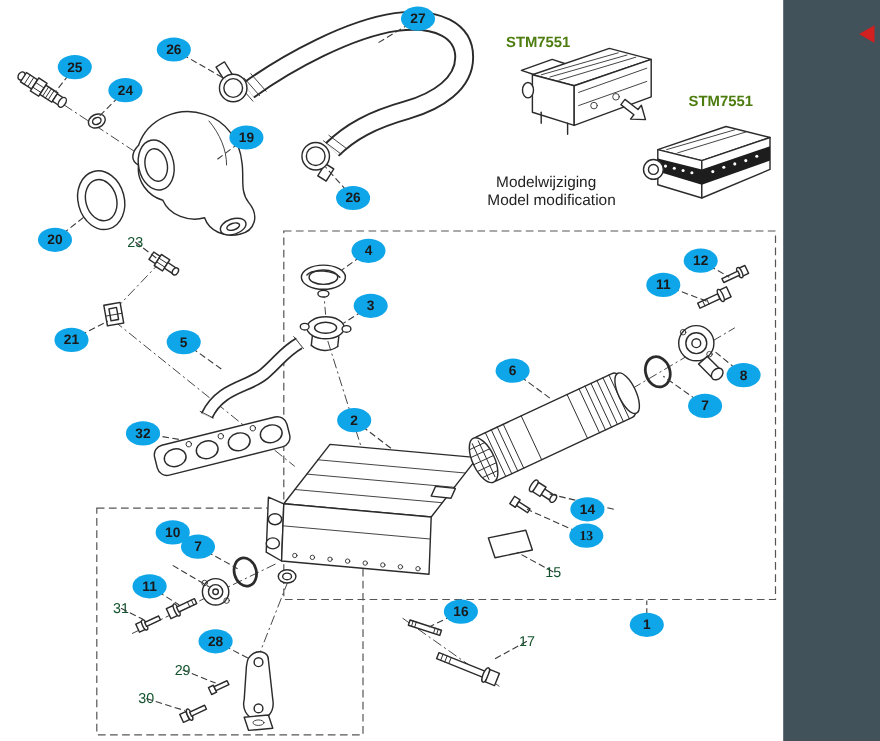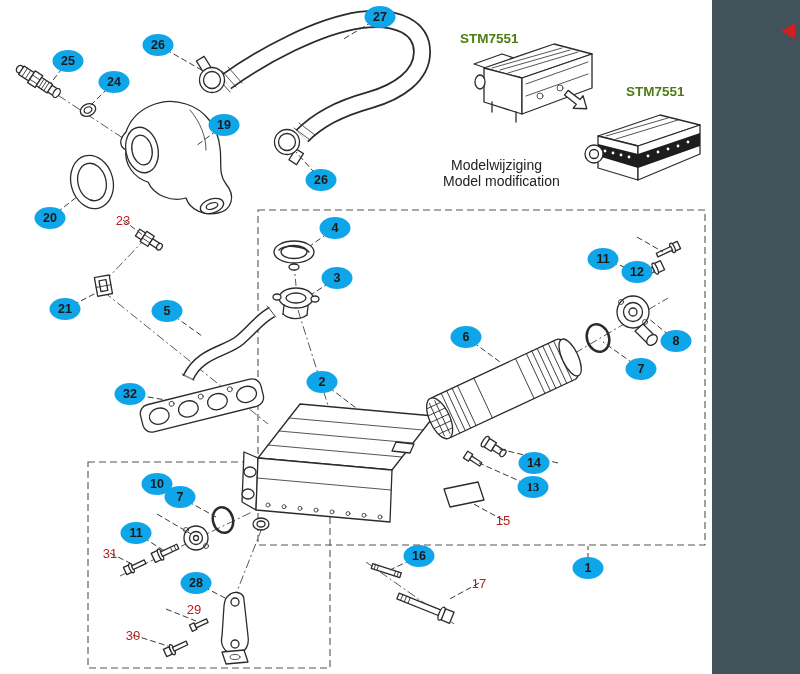--- a/index.html
+++ b/index.html
@@ -7,21 +7,21 @@
   #art, #leader-layer{position:absolute;left:0;top:0;z-index:1;}
   #leader-layer{z-index:2;}
   #overlay{position:absolute;left:0;top:0;width:800px;height:674px;z-index:3;pointer-events:none;}
   .badge{
     position:absolute;width:31px;height:22px;border-radius:50%;
     background:#0ea5e9;color:#1a1a1a;font-size:12.5px;font-weight:bold;
     display:flex;align-items:center;justify-content:center;
     transform:translate(-50%,-50%);letter-spacing:0;
   }
   .plain-label{
-    position:absolute;color:#b91c1c;font-size:13px;transform:translate(-50%,-50%);
+    position:absolute;color:#14532d;font-size:13px;transform:translate(-50%,-50%);
   }
   .caption{position:absolute;color:#4d7c0f;z-index:3;}
   .stm{font-size:13.5px;font-weight:600;}
   .modtxt{font-size:14px;color:#222;}
   #sidebar{position:absolute;right:0;top:0;width:88px;height:674px;background:#41525b;z-index:4;}
   #red-arrow{
     position:absolute;left:69px;top:23px;width:0;height:0;z-index:5;
     border-top:8px solid transparent;border-bottom:8px solid transparent;
     border-right:14px solid #d21f1f;
   }
@@ -395,40 +395,40 @@
       <div class="badge" style="left: 158px; top: 45px;">26</div>
       <div class="badge" style="left: 68px; top: 61px;">25</div>
       <div class="badge" style="left: 114px; top: 82px;">24</div>
       <div class="badge" style="left: 224px; top: 125px;">19</div>
       <div class="badge" style="left: 321px; top: 180px;">26</div>
       <div class="badge" style="left: 50px; top: 218px;">20</div>
       <div class="badge" style="left: 65px; top: 309px;">21</div>
       <div class="badge" style="left: 335px; top: 228px;">4</div>
       <div class="badge" style="left: 337px; top: 278px;">3</div>
       <div class="badge" style="left: 167px; top: 311px;">5</div>
-      <div class="badge" style="left: 637px; top: 237px; margin-top: 35px;">12</div>
+      <div class="badge" style="left: 637px; top: 237px;">12</div>
       <div class="badge" style="left: 603px; top: 259px;">11</div>
       <div class="badge" style="left: 466px; top: 337px;">6</div>
       <div class="badge" style="left: 676px; top: 341px;">8</div>
       <div class="badge" style="left: 641px; top: 369px;">7</div>
       <div class="badge" style="left: 322px; top: 382px;">2</div>
       <div class="badge" style="left: 130px; top: 394px;">32</div>
       <div class="badge" style="left: 534px; top: 463px;">14</div>
       <div class="badge" style="left: 533px; top: 487px; font-family: Liberation Serif, serif;">13</div>
       <div class="badge" style="left: 180px; top: 497px;">7</div>
       <div class="badge" style="left: 157px; top: 484px;">10</div>
       <div class="badge" style="left: 136px; top: 533px;">11</div>
       <div class="badge" style="left: 419px; top: 556px;">16</div>
       <div class="badge" style="left: 196px; top: 583px;">28</div>
       <div class="badge" style="left: 588px; top: 568px;">1</div>
       <div class="plain-label" style="left: 123px; top: 220px;">23</div>
       <div class="plain-label" style="left: 503px; top: 520px;">15</div>
       <div class="plain-label" style="left: 110px; top: 553px;">31</div>
       <div class="plain-label" style="left: 479px; top: 583px;">17</div>
-      <div class="plain-label" style="left: 166px; top: 609px; margin-left: 28px;">29</div>
+      <div class="plain-label" style="left: 166px; top: 609px;">29</div>
       <div class="plain-label" style="left: 133px; top: 635px;">30</div>
     </div>
 
   <div class="caption stm" style="left:460px;top:31px;">STM7551</div>
   <div class="caption stm" style="left:626px;top:84px;">STM7551</div>
   <div class="caption modtxt" style="left:451px;top:157px;">Modelwijziging</div>
   <div class="caption modtxt" style="left:443px;top:173px;">Model modification</div>
 
   <div id="sidebar">
     <div id="red-arrow"></div>

